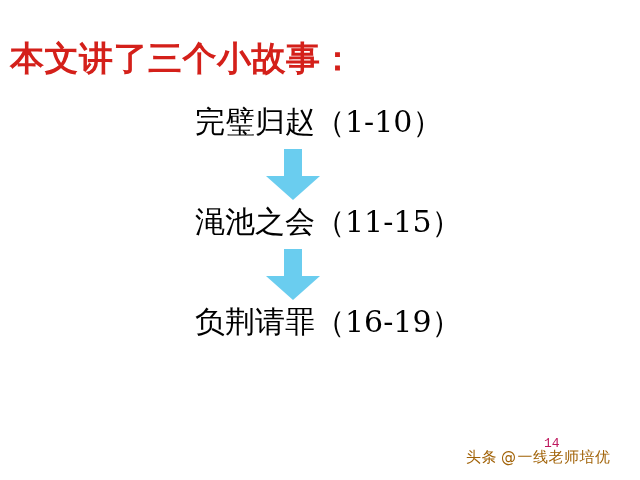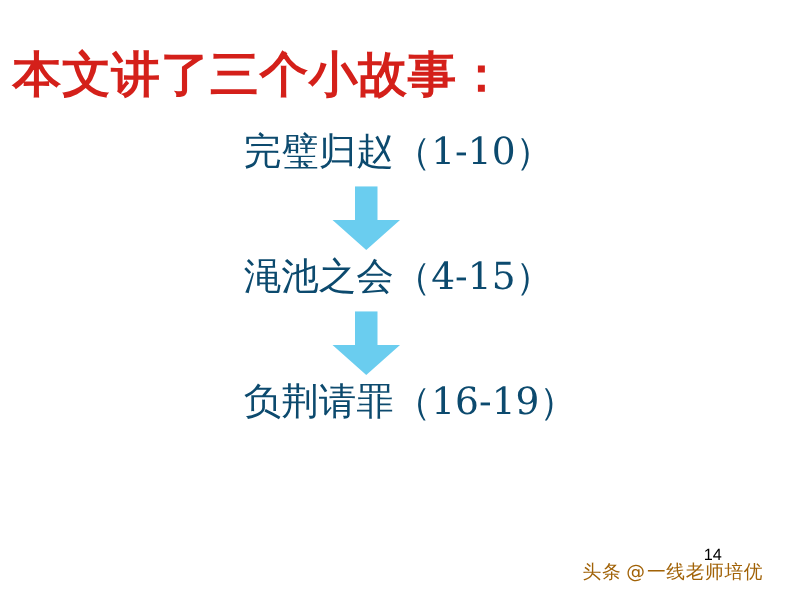--- a/index.html
+++ b/index.html
@@ -21,21 +21,21 @@
     height: 480px;
     background: #ffffff;
   }
 
   
   .slide-title {
     position: absolute;
     left: 10px;
     top: 40px;
     font-family: "DejaVu Sans", "Liberation Sans", sans-serif;
-    font-size: 39px;
+    font-size: 34px;
     font-weight: bold;
     letter-spacing: 0.5px;
     color: #d4201a;
     white-space: nowrap;
     line-height: 1.1;
   }
 
   
   .flow {
     position: absolute;
@@ -44,21 +44,21 @@
     width: 640px;
     height: 480px;
   }
 
   .flow-item {
     position: absolute;
     left: 195px;
     font-family: "DejaVu Serif", "Liberation Serif", serif;
     font-size: 30px;
     font-weight: normal;
-    color: #0c4a6e;
+    color: #000000;
     white-space: nowrap;
     line-height: 1.2;
   }
 
   .flow-item-1 { top: 104px; }
   .flow-item-2 { top: 204px; }
   .flow-item-3 { top: 304px; }
 
   
   .arrow {
@@ -85,46 +85,46 @@
     font-size: 15px;
     color: #a16207;
     white-space: nowrap;
     letter-spacing: 0.5px;
   }
   .watermark .wm-brand { margin-right: 3px; }
   .watermark .wm-at { margin: 0 1px; }
 
   .page-number {
     position: absolute;
-    left: 563px;
+    left: 544px;
     top: 436px;
-    font-family: Liberation Sans, sans-serif;
+    font-family: Liberation Mono, monospace;
     font-size: 13px;
-    color: #000000;
+    color: #be185d;
     white-space: nowrap;
   }
 </style>
 </head>
 <body>
 
 <div id="slide">
 
   <div class="slide-title">本文讲了三个小故事：</div>
 
   <div class="flow">
 
     <div class="flow-item flow-item-1">完璧归赵（1-10）</div>
 
     <div class="arrow arrow-1">
       <svg viewBox="0 0 58 52" xmlns="http://www.w3.org/2000/svg" aria-hidden="true">
         <polygon points="20,0 38,0 38,27 56,27 29,51 2,27 20,27" fill="#6acdef"></polygon>
       </svg>
     </div>
 
-    <div class="flow-item flow-item-2">渑池之会（4-15）</div>
+    <div class="flow-item flow-item-2">渑池之会（11-15）</div>
 
     <div class="arrow arrow-2">
       <svg viewBox="0 0 58 52" xmlns="http://www.w3.org/2000/svg" aria-hidden="true">
         <polygon points="20,0 38,0 38,27 56,27 29,51 2,27 20,27" fill="#6acdef"></polygon>
       </svg>
     </div>
 
     <div class="flow-item flow-item-3">负荆请罪（16-19）</div>
 
   </div>

